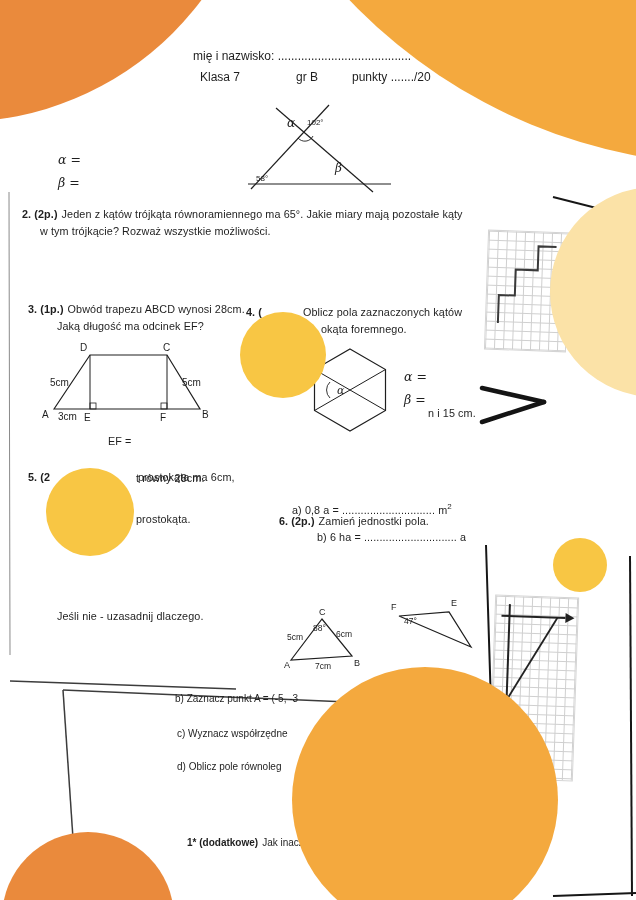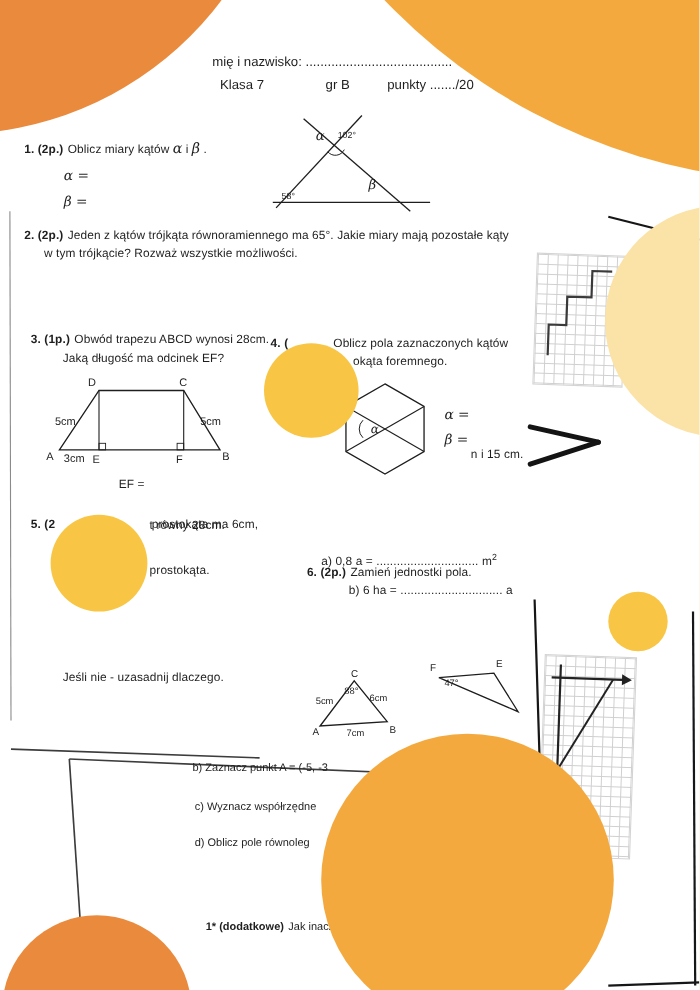--- a/index.html
+++ b/index.html
@@ -69,23 +69,20 @@
   <div class="abs bp" style="left:162px;top:761px;">d) Oblicz pole równoleg</div>
   <div class="abs bp" style="left:172px;top:837px;">
     <span class="marker">1* (dodatkowe)</span><span>Jak inaczej</span>
   </div>
 
   <div class="abs hdr" style="left:193px;top:49px;">mię i nazwisko: ........................................</div>
   <div class="abs hdr" style="left:200px;top:70px;">Klasa 7</div>
   <div class="abs hdr" style="left:296px;top:70px;">gr B</div>
   <div class="abs hdr" style="left:352px;top:70px;">punkty ......./20</div>
 
-  <div class="abs q" style="left:22px;top:128px;">
-    <span class="marker">1. (2p.)</span><span>Oblicz miary kątów</span><span class="math gap">α</span><span>i</span><span class="math gap">β</span><span>.</span>
-  </div>
   <div class="abs mathline" style="left:58px;top:152px;">α =</div>
   <div class="abs mathline" style="left:58px;top:175px;">β =</div>
 
   <svg class="diagram" style="left:243px;top:103px;" width="165" height="97" viewBox="0 0 165 97">
     <line x1="33" y1="5" x2="130" y2="89" stroke="#1e1e1e" stroke-width="1.2"></line>
     <line x1="86" y1="2" x2="8" y2="86" stroke="#1e1e1e" stroke-width="1.2"></line>
     <line x1="5" y1="81" x2="148" y2="81" stroke="#1e1e1e" stroke-width="1.2"></line>
     <path d="M 55,35 A 9 9 0 0 0 70,33" fill="none" stroke="#1e1e1e" stroke-width="0.9"></path>
     <text x="44" y="24" font-size="12" class="svgmath">α</text>
     <text x="64" y="22" font-size="8">102°</text>

